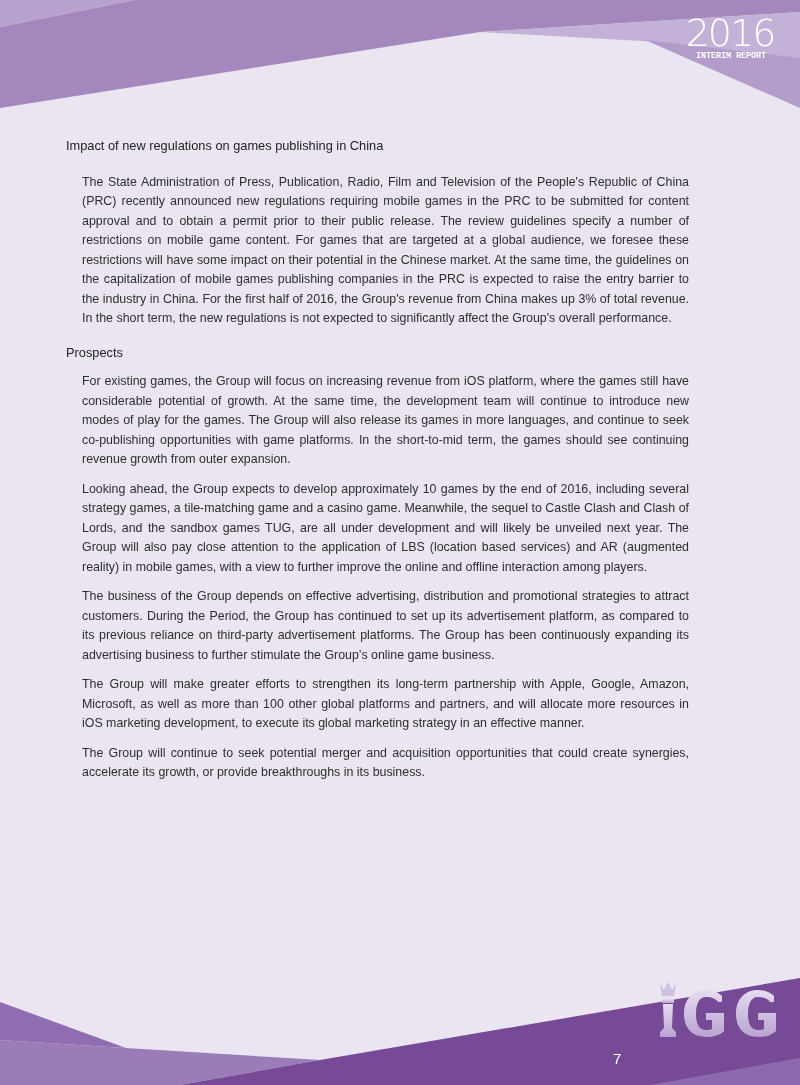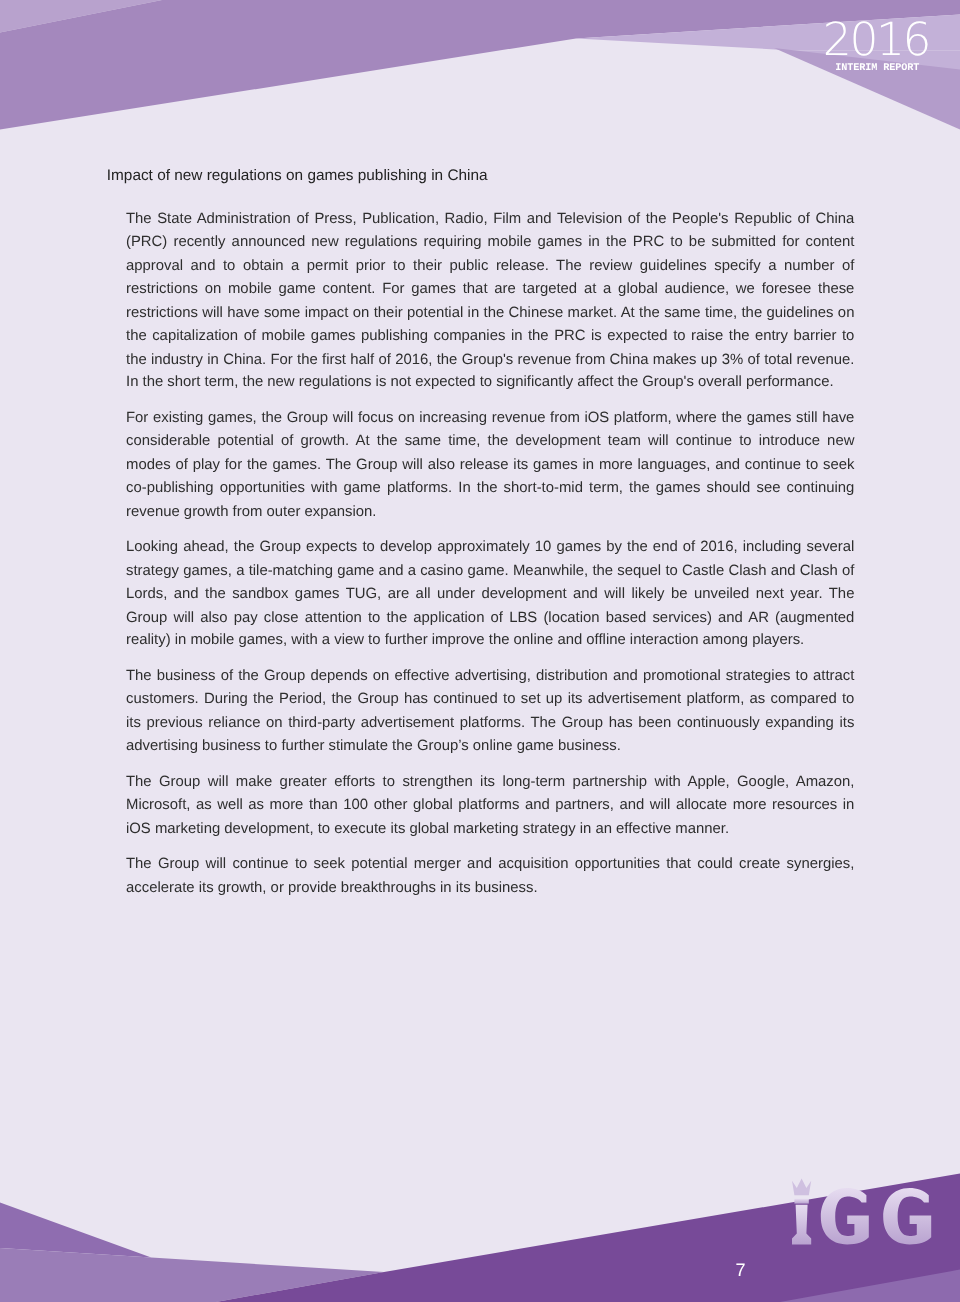--- a/index.html
+++ b/index.html
@@ -43,21 +43,21 @@
       width: 80px;
       text-align: left;
       color: #ffffff;
       font-family: Liberation Mono, monospace;
       font-size: 8.5px;
       font-weight: bold;
       letter-spacing: -0.1px;
     }
     .content {
       position: absolute;
-      left: 89px;
+      left: 66px;
       top: 136px;
       width: 623px;
       font-size: 12.4px;
       line-height: 19.5px;
       text-align: justify;
       color: #2e2e2e;
     }
     .content h2 {
       font-size: 12.8px;
       font-weight: normal;
@@ -123,20 +123,21 @@
   <polygon points="650,1085 800,1058 800,1085" fill="#8d6aae"></polygon>
 </svg>
 
 <div class="brand-year">2016</div>
 <div class="brand-sub">INTERIM REPORT</div>
 
 <div class="content">
   <h2>Impact of new regulations on games publishing in China</h2>
   <p>The State Administration of Press, Publication, Radio, Film and Television of the People's Republic of China (PRC) recently announced new regulations requiring mobile games in the PRC to be submitted for content approval and to obtain a permit prior to their public release. The review guidelines specify a number of restrictions on mobile game content. For games that are targeted at a global audience, we foresee these restrictions will have some impact on their potential in the Chinese market. At the same time, the guidelines on the capitalization of mobile games publishing companies in the PRC is expected to raise the entry barrier to the industry in China. For the first half of 2016, the Group's revenue from China makes up 3% of total revenue. In the short term, the new regulations is not expected to significantly affect the Group's overall performance.</p>
 
+  <h2 class="spaced">Prospects</h2>
   <p>For existing games, the Group will focus on increasing revenue from iOS platform, where the games still have considerable potential of growth. At the same time, the development team will continue to introduce new modes of play for the games. The Group will also release its games in more languages, and continue to seek co-publishing opportunities with game platforms. In the short-to-mid term, the games should see continuing revenue growth from outer expansion.</p>
   <p>Looking ahead, the Group expects to develop approximately 10 games by the end of 2016, including several strategy games, a tile-matching game and a casino game. Meanwhile, the sequel to Castle Clash and Clash of Lords, and the sandbox games TUG, are all under development and will likely be unveiled next year. The Group will also pay close attention to the application of LBS (location based services) and AR (augmented reality) in mobile games, with a view to further improve the online and offline interaction among players.</p>
   <p>The business of the Group depends on effective advertising, distribution and promotional strategies to attract customers. During the Period, the Group has continued to set up its advertisement platform, as compared to its previous reliance on third-party advertisement platforms. The Group has been continuously expanding its advertising business to further stimulate the Group’s online game business.</p>
   <p>The Group will make greater efforts to strengthen its long-term partnership with Apple, Google, Amazon, Microsoft, as well as more than 100 other global platforms and partners, and will allocate more resources in iOS marketing development, to execute its global marketing strategy in an effective manner.</p>
   <p>The Group will continue to seek potential merger and acquisition opportunities that could create synergies, accelerate its growth, or provide breakthroughs in its business.</p>
 </div>
 
 <svg class="logo" viewBox="0 0 125 60" xmlns="http://www.w3.org/2000/svg">
   <defs>
     <linearGradient id="lg" x1="0" y1="0" x2="0" y2="1">

